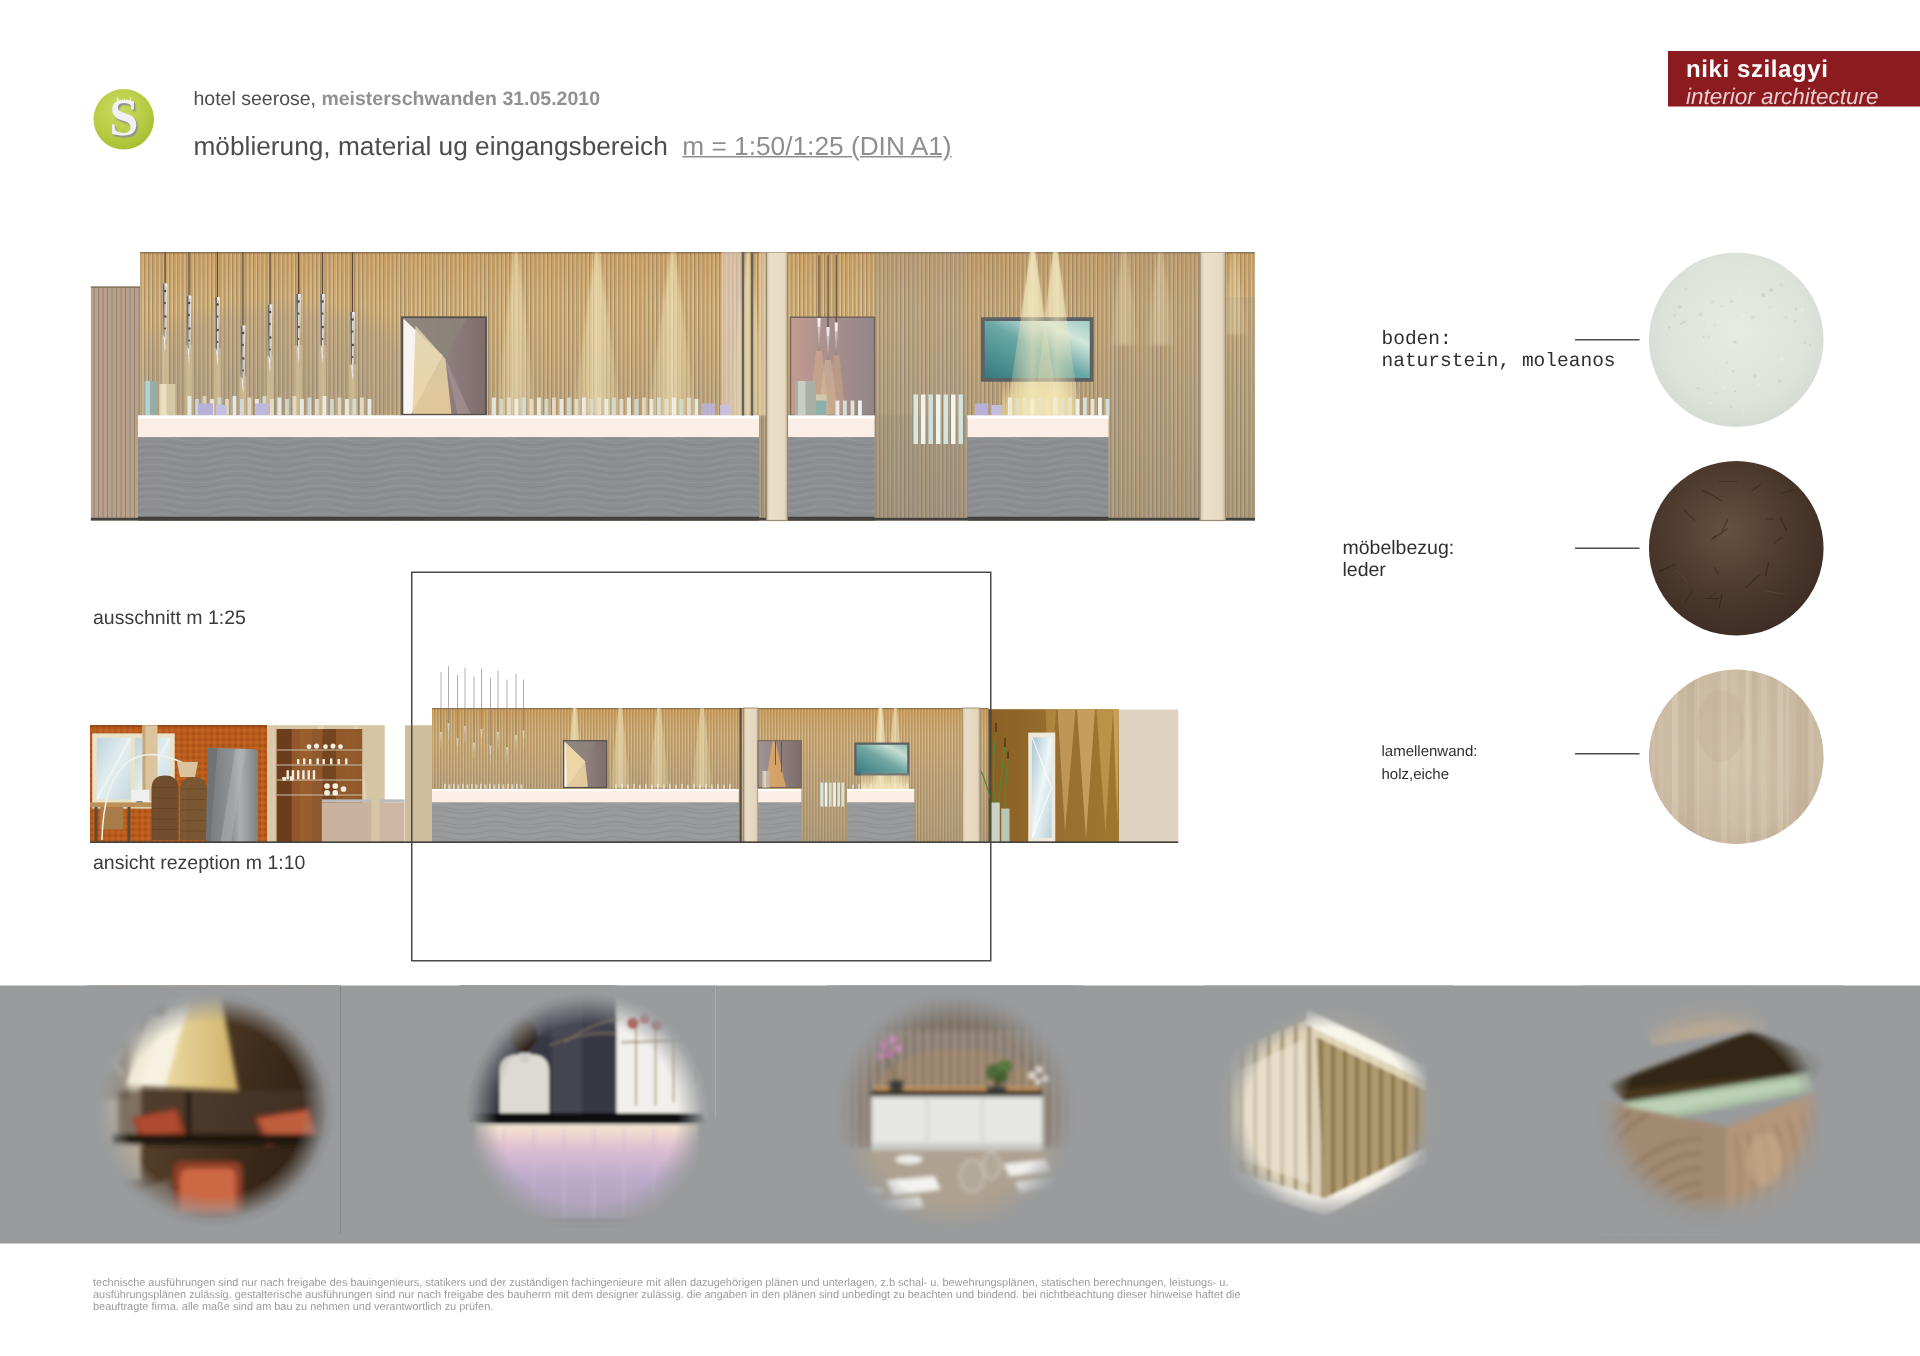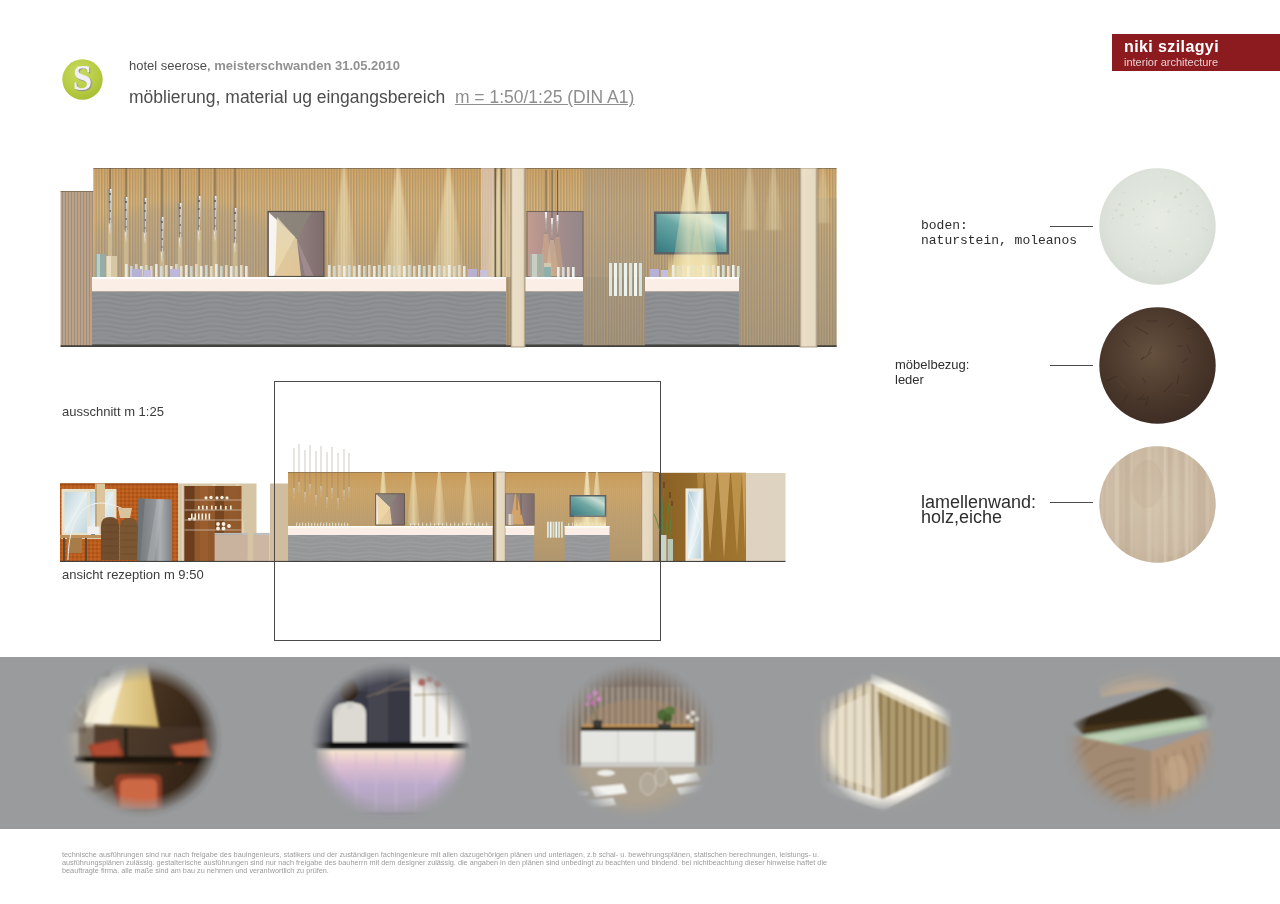--- a/index.html
+++ b/index.html
@@ -40,21 +40,21 @@
 <text x="20.5" y="9.5" text-anchor="middle" font-family="Liberation Serif,serif" font-size="5" fill="#ffffff">hotel</text>
 </svg>
 </div>
 
 <div class="abs" style="left:129px;top:58px;font-size:13px;color:#4d4d4d;">hotel seerose, <span style="color:#919191;font-weight:bold;">meisterschwanden 31.05.2010</span></div>
 
 <div class="abs" style="left:129px;top:87px;font-size:17.5px;color:#4d4d4d;">möblierung, material ug eingangsbereich&nbsp; <span style="color:#8e8e8e;text-decoration:underline;">m = 1:50/1:25 (DIN A1)</span></div>
 
 <div class="abs" style="left:1112px;top:34px;width:204px;height:37px;background:#8c1b20;">
 <div class="abs" style="left:12px;top:4px;font-size:16px;font-weight:bold;color:#ffffff;letter-spacing:0.4px;">niki szilagyi</div>
-<div class="abs" style="left:12px;top:22px;font-size:11px;color:#e8cfcf;">interior architecture</div>
+<div class="abs" style="left:12px;top:22px;font-size:15px;color:#e8cfcf;font-style:italic;">interior architecture</div>
 </div>
 
 <div class="abs" style="left:60px;top:168px;">
 <svg width="777" height="180" viewBox="0 0 777 180" id="d1svg">
 <defs>
 <pattern id="slat1" width="2.8" height="8" patternUnits="userSpaceOnUse">
 <rect width="2.8" height="8" fill="#d6a763"></rect>
 <rect x="1.3" width="1.0" height="8" fill="#ecd8ab"></rect>
 <rect x="2.3" width="0.5" height="8" fill="#8d7a5e"></rect>
 </pattern>
@@ -778,21 +778,21 @@
 <line x1="628" y1="51.5" x2="641" y2="85" stroke="#ffffff" stroke-width="0.7" opacity="0.8"></line>
 <line x1="641" y1="85" x2="628" y2="118.5" stroke="#ffffff" stroke-width="0.7" opacity="0.8"></line>
 </g>
 
 <rect x="686" y="33" width="39.5" height="88.7" fill="#ded2c0"></rect>
 
 <rect x="0" y="120.9" width="725.5" height="1.4" fill="#44423e"></rect>
 </svg>
 </div>
 
-<div class="abs" style="left:62px;top:567px;font-size:13px;color:#3c3c3c;">ansicht rezeption m 9:50</div>
+<div class="abs" style="left:62px;top:567px;font-size:13px;color:#3c3c3c;">ansicht rezeption m 1:10</div>
 
 <div class="abs" style="left:274px;top:381px;width:385px;height:258px;border:1px solid #4a4a46;"></div>
 
 <div class="abs" style="left:1099px;top:168px;width:117px;height:117px;">
 <svg width="117" height="117" viewBox="0 0 117 117">
 <defs>
 <radialGradient id="stone" cx="0.5" cy="0.45" r="0.6">
 <stop offset="0" stop-color="#e7ebe3"></stop>
 <stop offset="0.7" stop-color="#dde3da"></stop>
 <stop offset="1" stop-color="#d2d9d0"></stop>
@@ -993,21 +993,21 @@
         <rect x="98.4" y="0" width="4.3" height="117" fill="#bcab94" opacity="0.45"></rect>
         <rect x="103.2" y="0" width="3.0" height="117" fill="#bcab94" opacity="0.44"></rect>
         <rect x="106.8" y="0" width="3.7" height="117" fill="#d8cab4" opacity="0.31"></rect>
         <rect x="112.1" y="0" width="3.4" height="117" fill="#cfbfa8" opacity="0.35"></rect>
         <ellipse cx="48" cy="38" rx="16" ry="24" fill="#b59c82" opacity="0.15"></ellipse>
         <ellipse cx="70" cy="80" rx="22" ry="30" fill="#d6c8b2" opacity="0.18"></ellipse>
       </g>
 </svg>
 </div>
 
-<div class="abs" style="left:921px;top:495px;font-size:18px;line-height:14.5px;color:#2e2e2e;">lamellenwand:<br>holz,eiche</div>
+<div class="abs" style="left:921px;top:495px;font-size:10px;line-height:14.5px;color:#2e2e2e;">lamellenwand:<br>holz,eiche</div>
 
 <div class="abs" style="left:1050px;top:502px;width:43px;height:1px;background:#4c4c4c;"></div>
 
 <div class="abs" style="left:0;top:657px;width:1280px;height:172px;background:#999b9d;" id="band">
 
 <div class="abs" style="left:58px;top:0px;width:169px;height:165px;">
 <svg width="169" height="165" viewBox="0 0 169 165">
 <defs>
 <filter id="pb1" x="-10%" y="-10%" width="120%" height="120%">
             <feGaussianBlur stdDeviation="1.7"></feGaussianBlur>

